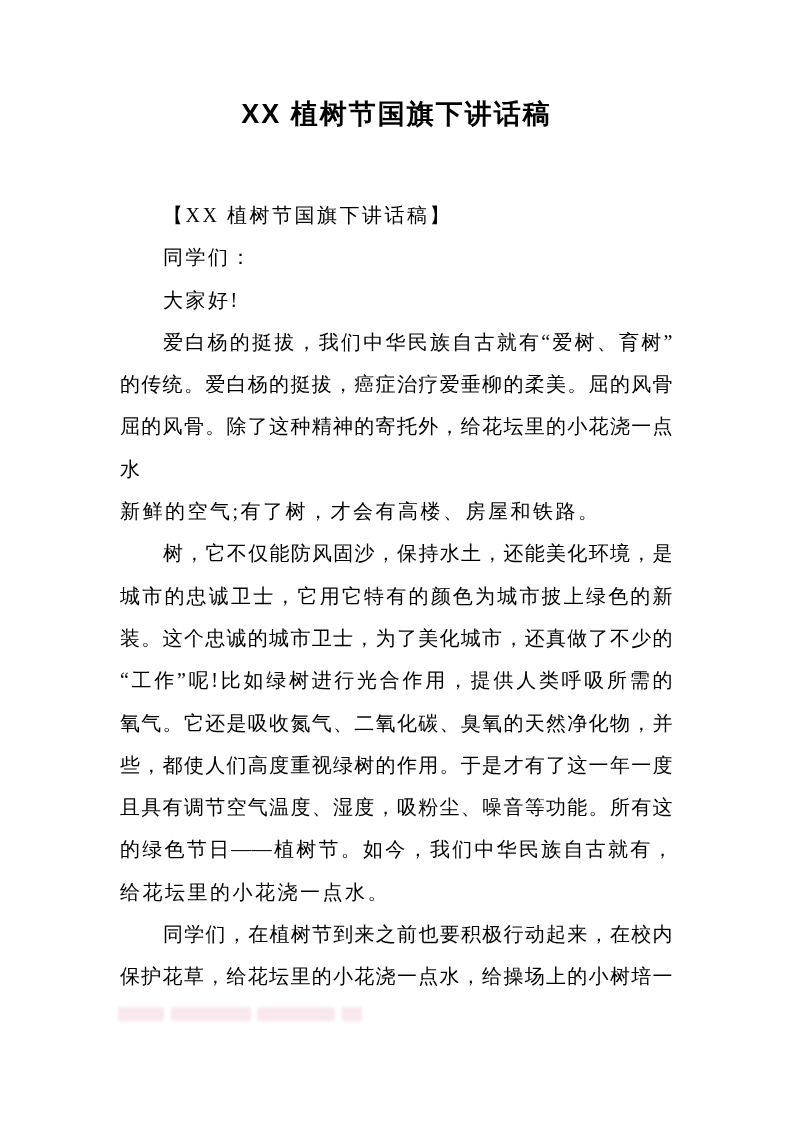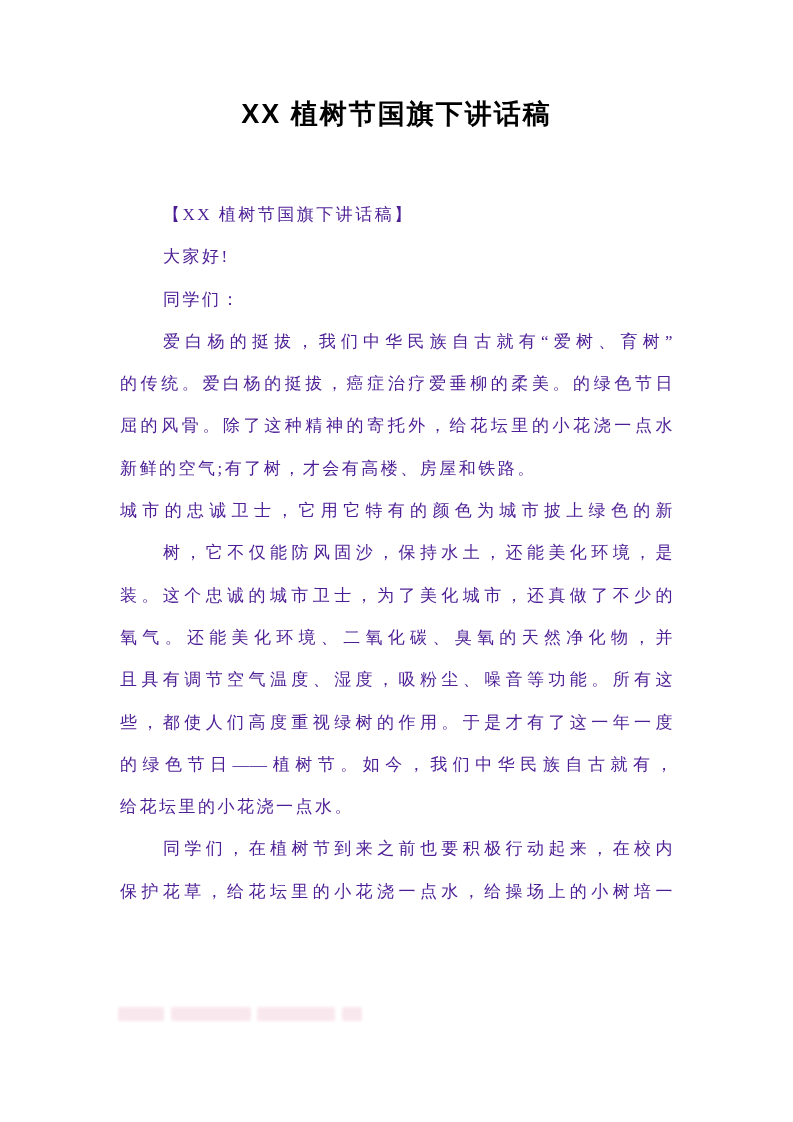--- a/index.html
+++ b/index.html
@@ -22,22 +22,22 @@
     font-size: 27px;
     font-weight: 700;
     color: #000000;
     letter-spacing: 2px;
   }
   .doc-body {
     position: absolute;
     left: 120px;
     top: 194px;
     width: 553px;
-    font-size: 17px;
-    color: #4c1d95;
+    font-size: 20px;
+    color: #000000;
   }
   .line {
     line-height: 42.3px;
     white-space: normal;
   }
   .just {
     text-align: justify;
     text-align-last: justify;
     text-justify: inter-character;
     letter-spacing: 0.5px;
@@ -70,32 +70,33 @@
 </style>
 </head>
 <body>
 
 <div class="page">
 
   <h1 class="doc-title">XX 植树节国旗下讲话稿</h1>
 
   <div class="doc-body">
     <div class="line plain indent">【XX 植树节国旗下讲话稿】</div>
+    <div class="line plain indent">同学们：</div>
     <div class="line plain indent">大家好!</div>
-    <div class="line plain indent">同学们：</div>
     <div class="line just indent">爱白杨的挺拔，我们中华民族自古就有“爱树、育树”</div>
-    <div class="line just">的传统。爱白杨的挺拔，癌症治疗爱垂柳的柔美。的绿色节日</div>
+    <div class="line just">的传统。爱白杨的挺拔，癌症治疗爱垂柳的柔美。屈的风骨</div>
     <div class="line just">屈的风骨。除了这种精神的寄托外，给花坛里的小花浇一点水</div>
     <div class="line plain">新鲜的空气;有了树，才会有高楼、房屋和铁路。</div>
+    <div class="line just indent">树，它不仅能防风固沙，保持水土，还能美化环境，是</div>
     <div class="line just">城市的忠诚卫士，它用它特有的颜色为城市披上绿色的新</div>
-    <div class="line just indent">树，它不仅能防风固沙，保持水土，还能美化环境，是</div>
     <div class="line just">装。这个忠诚的城市卫士，为了美化城市，还真做了不少的</div>
-    <div class="line just">氧气。还能美化环境、二氧化碳、臭氧的天然净化物，并</div>
+    <div class="line just">“工作”呢!比如绿树进行光合作用，提供人类呼吸所需的</div>
+    <div class="line just">氧气。它还是吸收氮气、二氧化碳、臭氧的天然净化物，并</div>
+    <div class="line just">些，都使人们高度重视绿树的作用。于是才有了这一年一度</div>
     <div class="line just">且具有调节空气温度、湿度，吸粉尘、噪音等功能。所有这</div>
-    <div class="line just">些，都使人们高度重视绿树的作用。于是才有了这一年一度</div>
     <div class="line just">的绿色节日——植树节。如今，我们中华民族自古就有，</div>
     <div class="line plain">给花坛里的小花浇一点水。</div>
     <div class="line just indent">同学们，在植树节到来之前也要积极行动起来，在校内</div>
     <div class="line just">保护花草，给花坛里的小花浇一点水，给操场上的小树培一</div>
   </div>
 
   <div class="watermark">
     <span class="wm-frag w1"></span>
     <span class="wm-frag w2"></span>
     <span class="wm-frag w3"></span>

